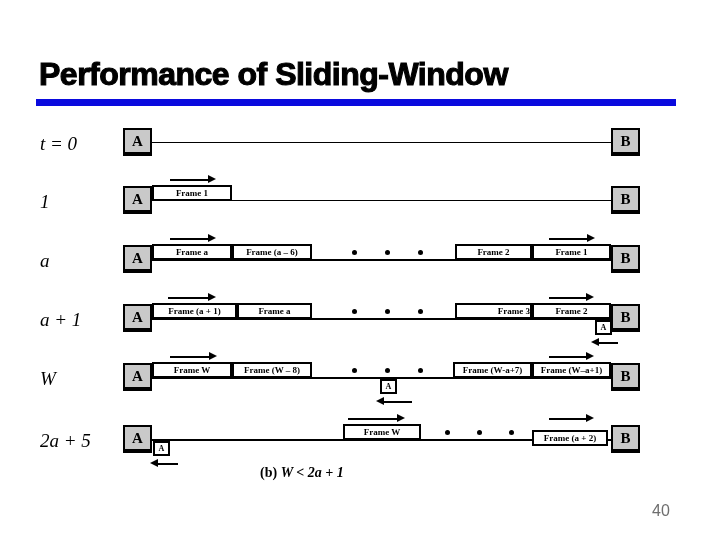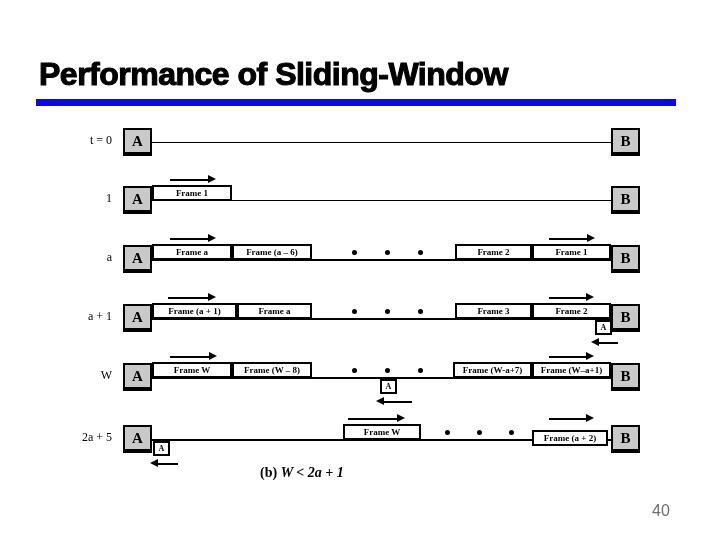--- a/index.html
+++ b/index.html
@@ -24,22 +24,22 @@
     font-size:16px; color:#6e6e6e;
   }
   .caption {
     position:absolute; left:260px; top:465px;
     font-size:14px; font-weight:bold; color:#000; white-space:nowrap;
   }
   .caption .formula { font-style:italic; }
 
   
   .time-label {
-    position:absolute; width:72px; text-align:right;
-    font-size:12px; color:#000; white-space:nowrap;
+    position:absolute; width:72px; 
+    font-style:italic; font-size:19px; color:#000; white-space:nowrap;
   }
   .tl-line { position:absolute; background:#000; }
   .node {
     position:absolute; width:25px; height:22px; box-sizing:content-box;
     background:#c9c9c9; border:2px solid #000; border-bottom-width:4px;
     font-weight:bold; font-size:15px; text-align:center; line-height:22px;
   }
   .frame {
     position:absolute; height:16px; box-sizing:border-box;
     background:#fff; border:2px solid #000;
@@ -97,21 +97,21 @@
     <div class="arrow right" style="left: 549px; top: 234px; width: 46px;">
       <div class="shaft"></div>
       <div class="head"></div>
     </div>
     <div class="node" style="left: 123px; top: 245px; background: rgb(201, 201, 201);">A</div>
     <div class="node" style="left: 611px; top: 245px; background: rgb(201, 201, 201);">B</div>
     <div class="time-label" style="left: 40px; top: 309px;">a + 1</div>
     <div class="tl-line" style="left: 152px; top: 318px; width: 459px; height: 2px;"></div>
     <div class="frame" style="left: 152px; top: 303px; width: 85px;">Frame (a + 1)</div>
     <div class="frame" style="left: 237px; top: 303px; width: 75px;">Frame a</div>
-    <div class="frame" style="left: 455px; top: 303px; width: 77px;">Frame 3</div>
+    <div class="frame" style="left: 455px; top: 303px; width: 77px; text-align: right;">Frame 3</div>
     <div class="frame" style="left: 532px; top: 303px; width: 79px;">Frame 2</div>
     <div class="dot" style="left: 352px; top: 309px;"></div>
     <div class="dot" style="left: 385px; top: 309px;"></div>
     <div class="dot" style="left: 418px; top: 309px;"></div>
     <div class="arrow right" style="left: 168px; top: 293px; width: 48px;">
       <div class="shaft"></div>
       <div class="head"></div>
     </div>
     <div class="arrow right" style="left: 549px; top: 293px; width: 45px;">
       <div class="shaft"></div>

